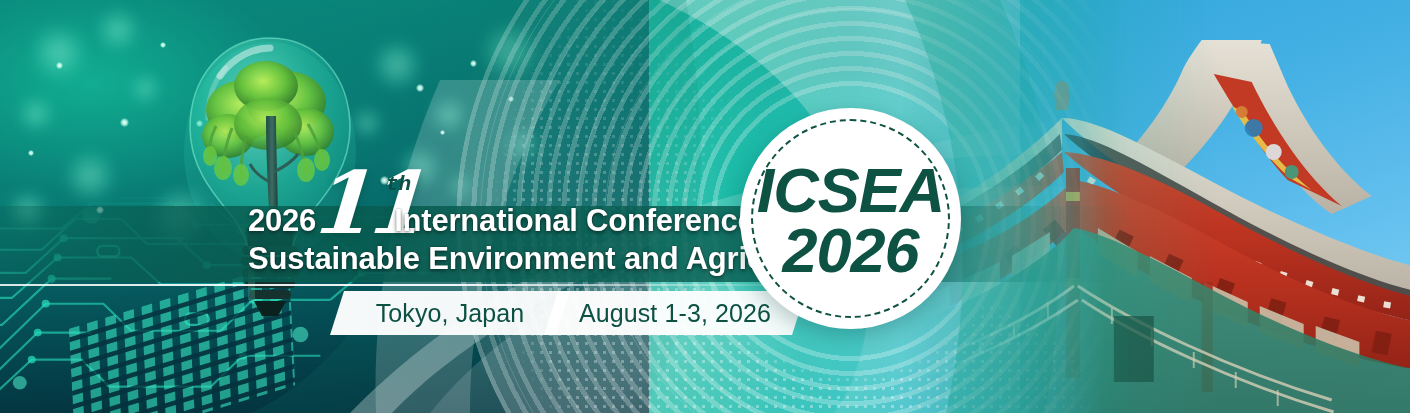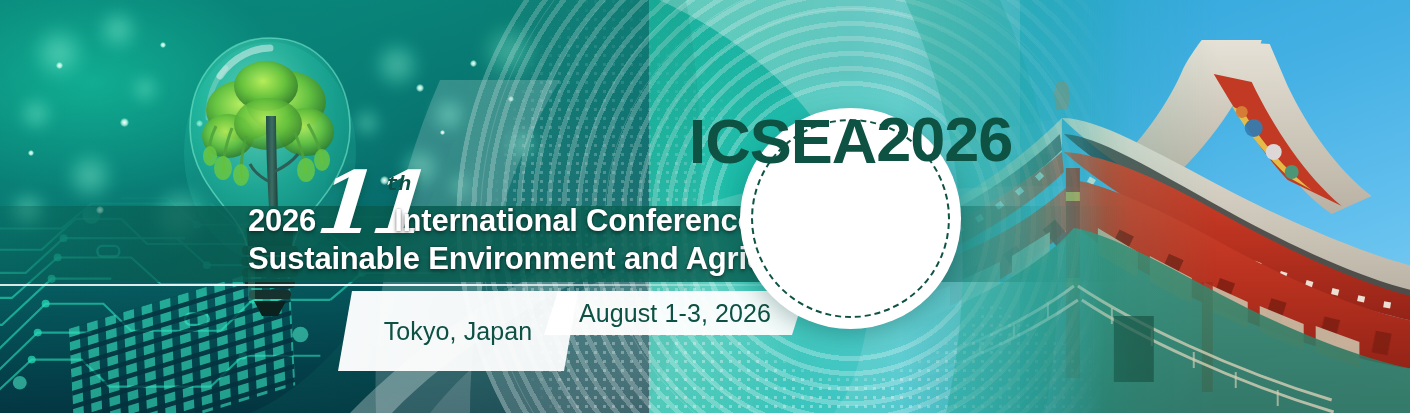--- a/index.html
+++ b/index.html
@@ -196,40 +196,40 @@
     position:absolute;top:0;height:44px;
     background:linear-gradient(to right, rgba(255,255,255,.97), rgba(255,255,255,.93));
     display:flex;align-items:center;justify-content:center;
     color:#0d5044;
     font-size:25px;
     letter-spacing:.1px;
     white-space:nowrap;
     box-shadow:0 1px 3px rgba(0,60,50,.18);
   }
   .chip-loc{
-    left:8px;width:208px;padding:18px 16px;
+    left:0;width:208px;padding:0 16px;
     clip-path:polygon(14px 0, 100% 0, calc(100% - 14px) 100%, 0 100%);
   }
   .chip-date{
     left:214px;width:230px;padding:0 16px;
     clip-path:polygon(14px 0, 100% 0, calc(100% - 14px) 100%, 0 100%);
     text-align:right;
   }
 
   
   .bulb{position:absolute;left:182px;top:32px;width:176px;height:290px;}
   .bulb svg{position:absolute;inset:0;width:100%;height:100%;}
 
   
   .logo{
     position:absolute;left:740px;top:108px;
     width:221px;height:221px;border-radius:50%;
     background:#ffffff;
     box-shadow:0 6px 22px rgba(0,50,45,.28);
-    display:flex;flex-direction:row;justify-content:center;
+    display:flex;flex-direction:column;align-items:center;justify-content:center;font-style:italic;
   }
   .logo .dash{
     position:absolute;left:11px;top:11px;right:11px;bottom:11px;
     border-radius:50%;
     border:2.5px dashed #0d5243;
   }
   .logo-acronym{
     color:#0d5243;font-weight:bold;
     font-size:63px;line-height:58px;
     letter-spacing:-1px;

